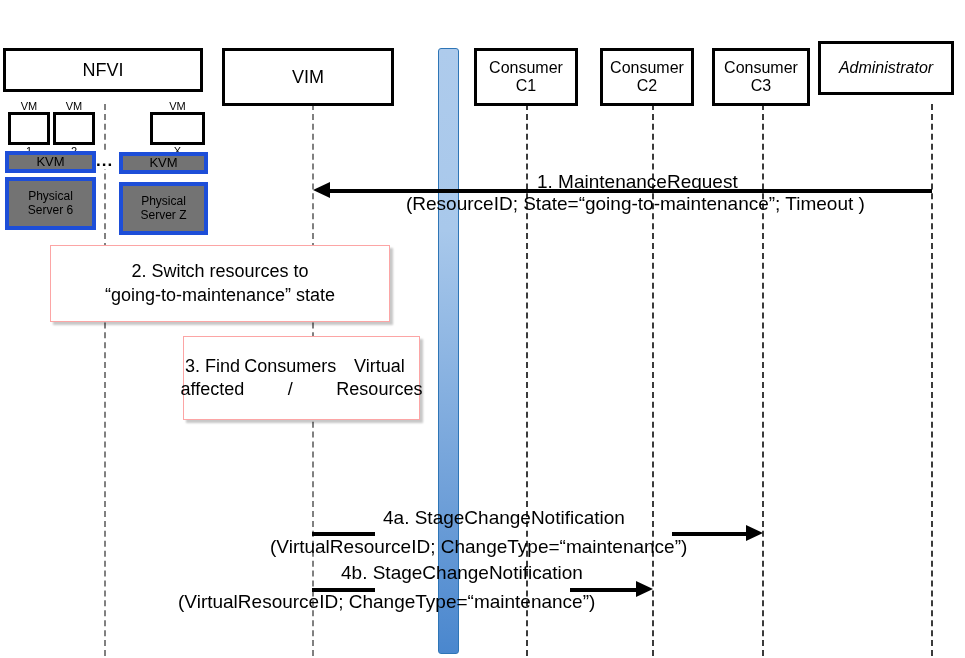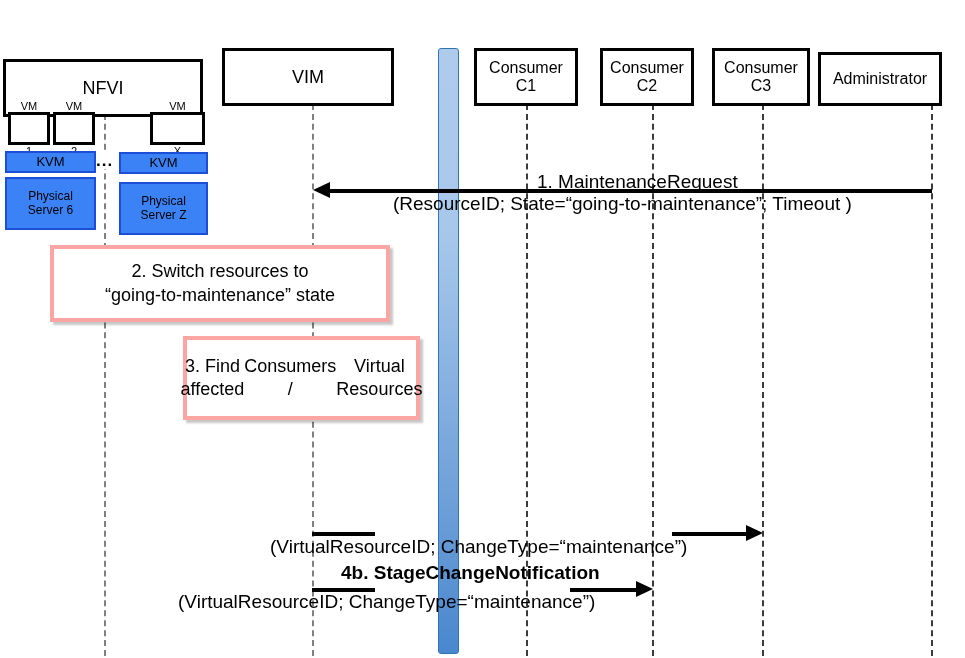--- a/index.html
+++ b/index.html
@@ -75,22 +75,22 @@
     justify-content: center;
     text-align: right;
     font-size: 11px;
     line-height: 1.1;
     z-index: 4;
     gap: 32px;
   }
   .blue-box {
     position: absolute;
     box-sizing: border-box;
-    border: 2px solid #1d4ed8;
-    background: #3b82f6;
+    border: 4px solid #1d4ed8;
+    background: #737373;
     display: flex;
     align-items: center;
     justify-content: center;
     text-align: center;
     font-size: 13px;
     line-height: 1.15;
     z-index: 4;
   }
   #ellipsis-dots {
     position: absolute;
@@ -101,21 +101,21 @@
     letter-spacing: 1px;
     z-index: 5;
     background: #ffffff;
     line-height: 1;
   }
 
   
   .step-box {
     position: absolute;
     box-sizing: border-box;
-    border: 4px solid #fca5a5;
+    border: 1px solid #fca5a5;
     background: #ffffff;
     box-shadow: 3px 3px 2px rgba(0,0,0,0.22);
     display: flex;
     align-items: center;
     justify-content: center;
     text-align: center;
     font-size: 18px;
     line-height: 1.28;
     z-index: 6;
   }
@@ -162,21 +162,21 @@
 
   <div class="lifeline" style="left:104px; top:104px; height:552px;"></div>
   <div class="lifeline" style="left:312px; top:104px; height:552px;"></div>
   <div class="lifeline dark" style="left:526px; top:104px; height:552px;"></div>
   <div class="lifeline dark" style="left:652px; top:104px; height:552px;"></div>
   <div class="lifeline dark" style="left:762px; top:104px; height:552px;"></div>
   <div class="lifeline dark" style="left:931px; top:104px; height:552px;"></div>
 
   <div id="northbound-bar"></div>
 
-  <div class="actor-box" style="left:3px; top:59px; width:200px; height:58px;">
+  <div class="actor-box" style="left:3px; top:48px; width:200px; height:44px;">
     <span>NFVI</span>
   </div>
 
   <div class="actor-box" style="left:222px; top:48px; width:172px; height:58px;">
     <span>VIM</span>
   </div>
 
   <div class="actor-box small" style="left:474px; top:48px; width:104px; height:58px; flex-direction:column;">
     <span>Consumer</span>
     <span>C1</span>
@@ -185,21 +185,21 @@
   <div class="actor-box small" style="left:600px; top:48px; width:94px; height:58px; flex-direction:column;">
     <span>Consumer</span>
     <span>C2</span>
   </div>
 
   <div class="actor-box small" style="left:712px; top:48px; width:98px; height:58px; flex-direction:column;">
     <span>Consumer</span>
     <span>C3</span>
   </div>
 
-  <div class="actor-box small" style="left:818px; top:52px; width:124px; height:54px;">
+  <div class="actor-box small" style="left:818px; top:41px; width:136px; height:54px;font-style:italic;">
     <span>Administrator</span>
   </div>
 
   <div class="vm-box" style="left:8px; top:112px; width:42px; height:33px; flex-direction:column;">
     <span>VM</span>
     <span>1</span>
   </div>
 
   <div class="vm-box" style="left:53px; top:112px; width:42px; height:33px; flex-direction:column;">
     <span>VM</span>
@@ -227,38 +227,39 @@
   </div>
 
   <div class="blue-box" style="left:119px; top:182px; width:89px; height:53px; flex-direction:column; font-size:12px;">
     <span>Physical</span>
     <span>Server Z</span>
   </div>
 
   <div class="msg-line" style="left:330px; top:189px; width:602px;"></div>
   <div class="arrowhead left" style="left:313px; top:182px;"></div>
   <div class="msg-label" style="left:537px; top:172px;">1.   MaintenanceRequest</div>
-  <div class="msg-label" style="left:393px; top:194px;text-align:right;">(ResourceID; State=“going-to-maintenance”; Timeout )</div>
+  <div class="msg-label" style="left:406px; top:194px;text-align:right;">(ResourceID; State=“going-to-maintenance”; Timeout )</div>
 
   <div class="step-box" style="left:50px; top:245px; width:340px; height:77px; flex-direction:column;">
     <span>2. Switch resources to</span>
     <span>“going-to-maintenance” state</span>
   </div>
 
   <div class="step-box" style="left:183px; top:336px; width:237px; height:84px; flex-direction:row;">
     <span>3. Find affected</span>
     <span>Consumers /</span>
     <span>Virtual Resources</span>
   </div>
 
 
   <div class="msg-line" style="left:312px; top:532px; width:63px;"></div>
   <div class="msg-line" style="left:672px; top:532px; width:75px;"></div>
   <div class="arrowhead right" style="left:746px; top:525px;"></div>
+  <div class="msg-label" style="left:383px; top:508px;">4a. StageChangeNotification</div>
   <div class="msg-label" style="left:270px; top:537px;">(VirtualResourceID; ChangeType=“maintenance”)</div>
 
   <div class="msg-line" style="left:312px; top:588px; width:63px;"></div>
   <div class="msg-line" style="left:570px; top:588px; width:67px;"></div>
   <div class="arrowhead right" style="left:636px; top:581px;"></div>
-  <div class="msg-label" style="left:341px; top:563px;font-weight:bold;">4b. StageChangeNotification</div>
+  <div class="msg-label" style="left:341px; top:563px;">4b. StageChangeNotification</div>
   <div class="msg-label" style="left:178px; top:592px;">(VirtualResourceID; ChangeType=“maintenance”)</div>
 
 </div>
 
 </body></html>

